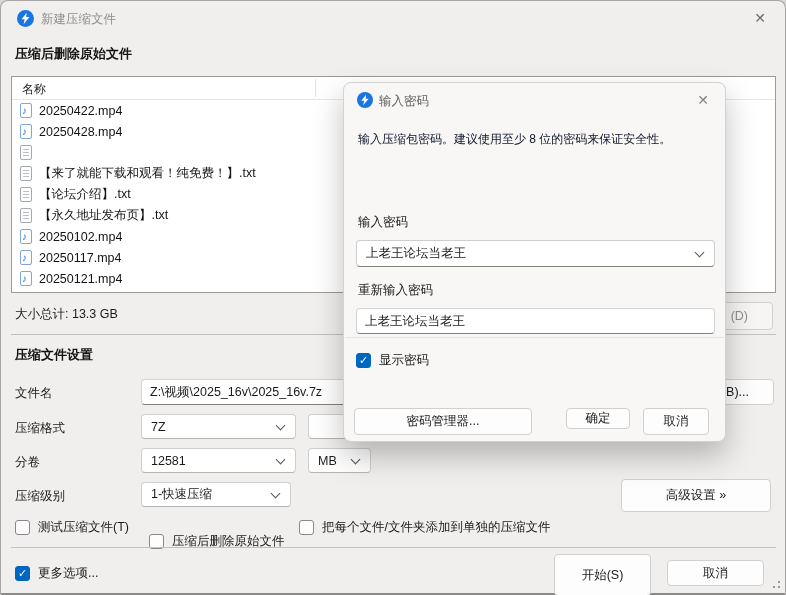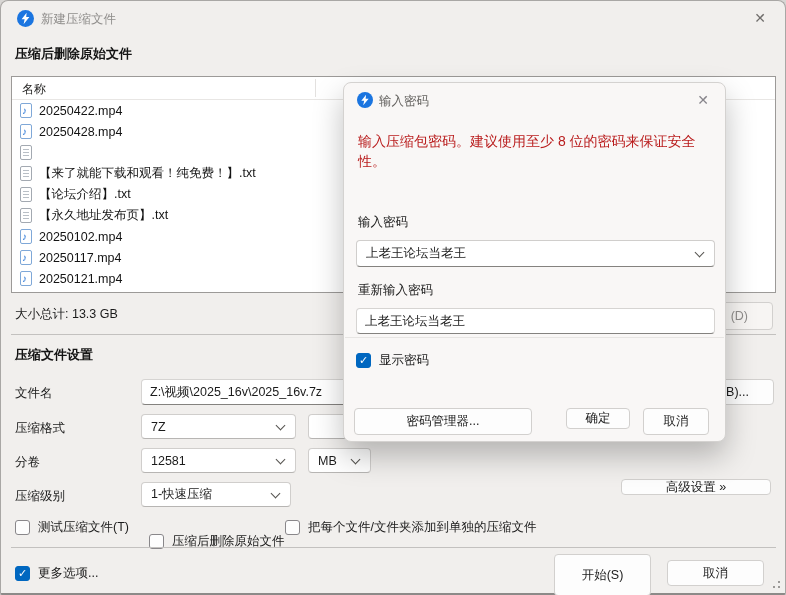--- a/index.html
+++ b/index.html
@@ -63,21 +63,21 @@
     align-items:center;justify-content:center;font-size:11px;line-height:1;}
 
   
   .dialog{position:absolute;left:343px;top:82px;width:383px;height:360px;
     background:#f9f7f6;border:1px solid #d4d2d0;border-radius:8px;
     box-shadow:0 14px 30px rgba(0,0,0,.25);z-index:10;box-sizing:border-box;}
   .dlg-icon{position:absolute;left:13px;top:9px;width:16px;height:16px;}
   .dlg-title{position:absolute;left:35px;top:10px;font-size:12.5px;color:#64625f;}
   .dlg-close{position:absolute;right:13px;top:8px;width:18px;height:18px;color:#87858b;
     font-size:14px;line-height:18px;text-align:center;}
-  .dlg-msg{position:absolute;left:14px;top:48px;width:352px;font-size:14px;color:#b91c1c;line-height:1.45;}
+  .dlg-msg{position:absolute;left:14px;top:48px;width:352px;font-size:12px;color:#0f172a;line-height:1.45;}
   .dlg-sep{position:absolute;left:1px;right:1px;top:254px;height:1px;background:#e7e5e3;}
   .grip{position:absolute;right:4px;bottom:4px;width:10px;height:10px;
     background:
       radial-gradient(circle at 8px 8px,#9b9997 1px,transparent 1.4px),
       radial-gradient(circle at 8px 3px,#9b9997 1px,transparent 1.4px),
       radial-gradient(circle at 3px 8px,#9b9997 1px,transparent 1.4px);}
 </style>
 </head>
 <body>
 
@@ -167,31 +167,31 @@
   <div class="combo" style="left:307px;top:447px;width:63px;height:25px;">
     <span>MB</span>
     <span class="chev"></span>
   </div>
 
   <div class="lbl" style="left:14px;top:487px;">压缩级别</div>
   <div class="combo" style="left:140px;top:481px;width:150px;height:25px;">
     <span>1-快速压缩</span>
     <span class="chev"></span>
   </div>
-  <div class="btn" style="left:620px;top:478px;width:150px;height:16px;">高级设置 »</div>
+  <div class="btn" style="left:620px;top:478px;width:150px;height:33px;">高级设置 »</div>
 
   <div class="cbrow" style="left:14px;top:518px;">
     <span class="cb"></span>
     <span>测试压缩文件(T)</span>
   </div>
   <div class="cbrow" style="left:148px;top:532px;text-align:right;">
     <span class="cb"></span>
     <span>压缩后删除原始文件</span>
   </div>
-  <div class="cbrow" style="left:284px;top:518px;justify-content:flex-end;">
+  <div class="cbrow" style="left:298px;top:518px;justify-content:flex-end;">
     <span class="cb"></span>
     <span>把每个文件/文件夹添加到单独的压缩文件</span>
   </div>
 
   <div class="sep" style="left:10px;top:546px;width:765px;"></div>
 
   <div class="cbrow" style="left:14px;top:564px;">
     <span class="cb checked">✓</span>
     <span>更多选项...</span>
   </div>

